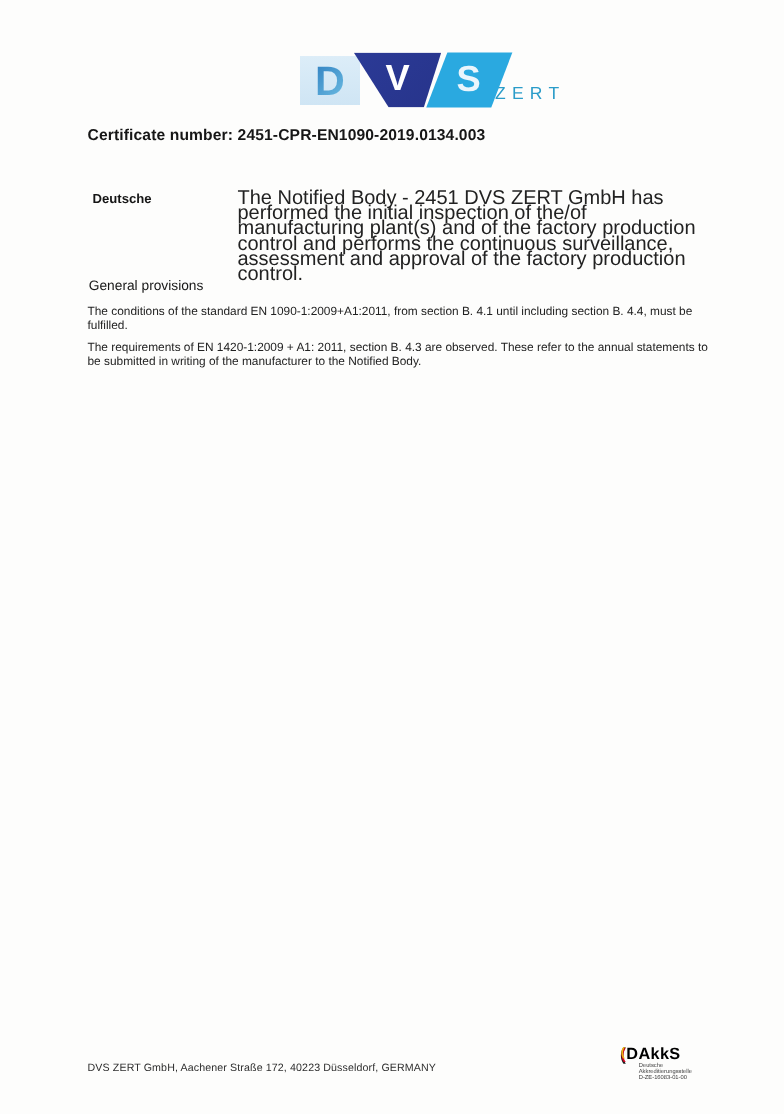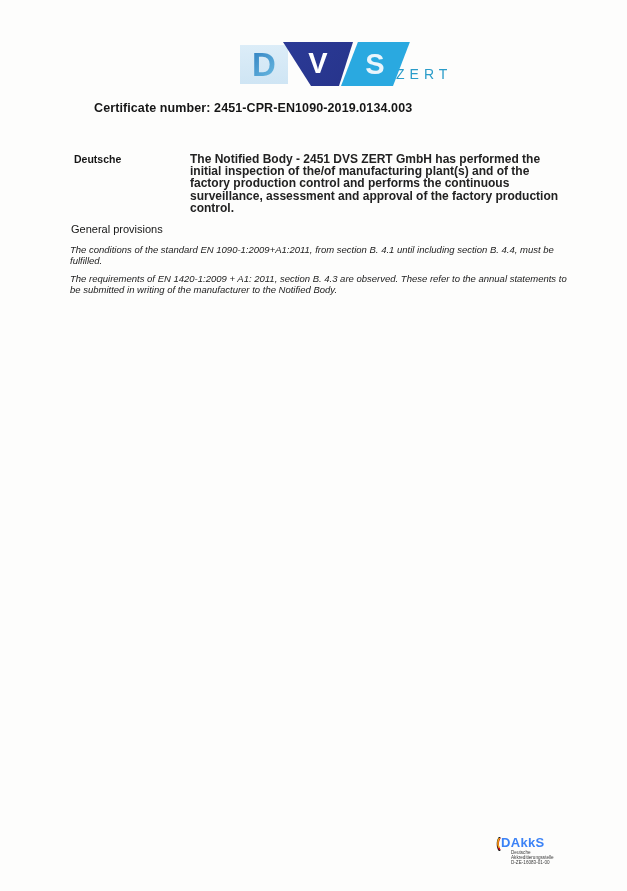--- a/index.html
+++ b/index.html
@@ -51,60 +51,59 @@
   .logo-zert {
     margin-left:3px; padding-bottom:5px;
     color:#2a9cc9; font-size:14px; letter-spacing:5px; line-height:1;
   }
 
   
   .cert-number {
     position:absolute; top:101px; left:70px;
     font-size:12.5px; font-weight:bold; color:#161616;
     letter-spacing:0.1px;
-    margin-left:24px;
   }
 
   
   .remarks-label {
     position:absolute; top:153px; left:74px;
     font-size:10.5px; font-weight:bold; color:#161616;
   }
   .remarks-text {
     position:absolute; top:153px; left:190px; width:378px;
-    font-size:12px; line-height:12.2px; color:#222222;font-weight:bold;
+    font-size:16px; line-height:12.2px; color:#222222;
   }
 
   
   .provisions-heading {
     position:absolute; top:223px; left:71px;
     font-size:11px; font-weight:normal; color:#161616;
   }
   .provisions {
     position:absolute; top:244px; left:70px; width:508px;
     font-size:9.5px; line-height:11.4px; color:#222222;
   }
-  .provisions p { margin:0 0 6px 0;font-style:italic; }
+  .provisions p { margin:0 0 6px 0; }
 
   
   .footer-address {
     position:absolute; top:849px; left:70px;
     font-size:8.5px; color:#2e2e2e; letter-spacing:0.1px;
   }
 
   
   .dakks { position:absolute; top:835px; left:496px; }
   .dakks-top { display:flex; align-items:flex-start; }
   .dakks-bracket { display:flex; font-weight:bold; line-height:1; margin-top:1px; }
   .dakks-bracket .b1 { color:#1a1a1a; font-size:14px; }
   .dakks-bracket .b2 { color:#d1001f; font-size:12px; margin-left:-4px; margin-top:1px; }
   .dakks-bracket .b3 { color:#eeb111; font-size:10px; margin-left:-4px; margin-top:2px; }
   .dakks-name {
     margin-left:1px;
-    font-size:13px; font-weight:bold; color:#3b82f6; letter-spacing:0.3px;
+    font-size:13px; font-weight:bold; color:#000000; letter-spacing:0.3px;
   }
   .dakks-sub {
     margin-left:15px; margin-top:0;
     font-size:7px; line-height:7.6px; color:#3a3a3a;
     transform:scale(0.66); transform-origin:0 0;
     white-space:nowrap;
   }
 </style>
 </head>
 <body>
@@ -128,20 +127,21 @@
 
   <div class="remarks-label">Deutsche</div>
   <div class="remarks-text">The Notified Body - 2451 DVS ZERT GmbH has performed the initial inspection of the/of manufacturing plant(s) and of the factory production control and performs the continuous surveillance, assessment and approval of the factory production control.</div>
 
   <div class="provisions-heading">General provisions</div>
   <div class="provisions">
     <p>The conditions of the standard EN 1090-1:2009+A1:2011, from section B. 4.1 until including section B. 4.4, must be fulfilled.</p>
     <p>The requirements of EN 1420-1:2009 + A1: 2011, section B. 4.3 are observed. These refer to the annual statements to be submitted in writing of the manufacturer to the Notified Body.</p>
   </div>
 
+  <div class="footer-address">DVS ZERT GmbH, Aachener Straße 172, 40223 Düsseldorf, GERMANY</div>
 
   <div class="dakks">
     <div class="dakks-top">
       <span class="dakks-bracket">
         <span class="b1">(</span>
         <span class="b2">(</span>
         <span class="b3">(</span>
       </span>
       <span class="dakks-name">DAkkS</span>
     </div>

